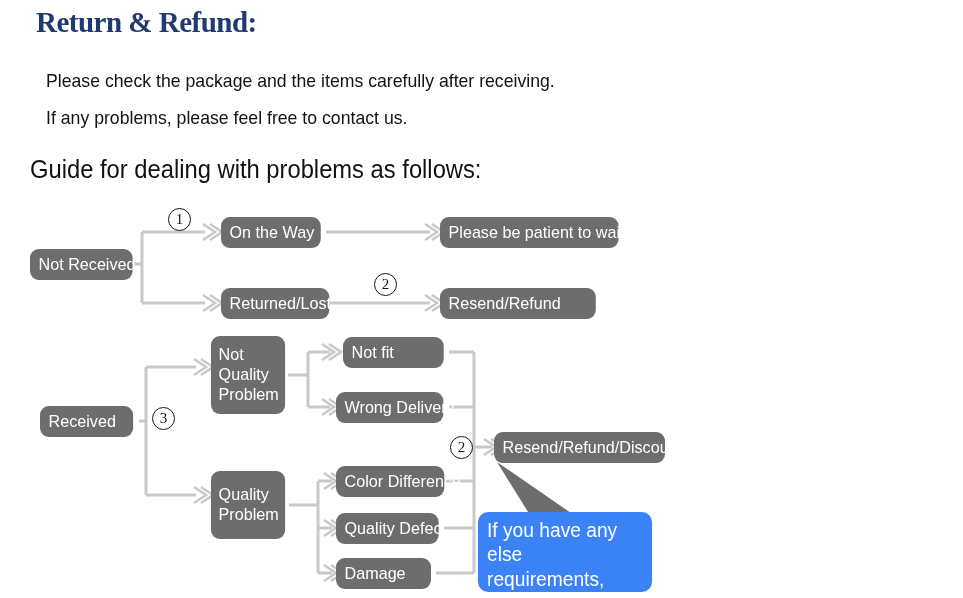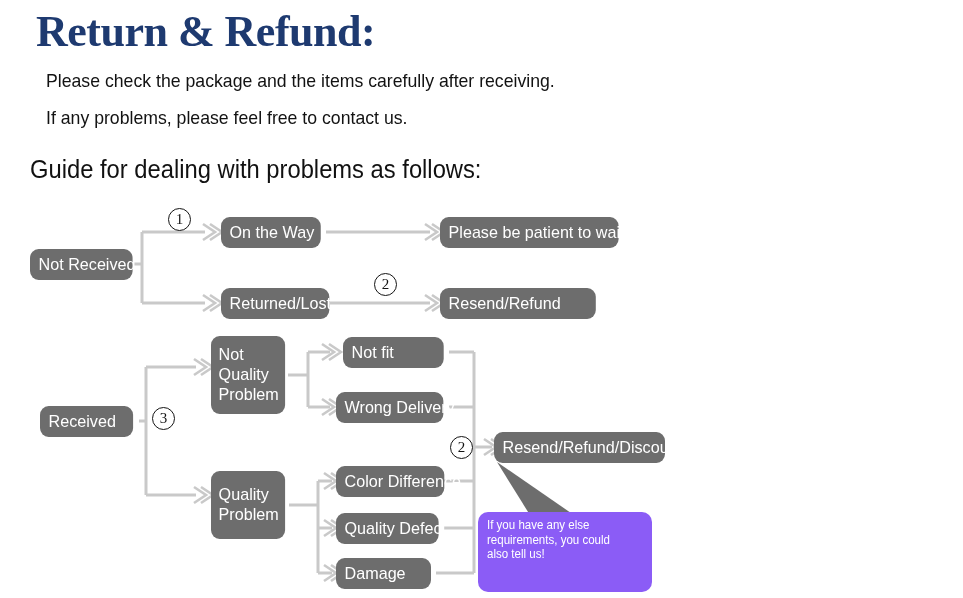--- a/index.html
+++ b/index.html
@@ -19,21 +19,21 @@
     overflow: hidden;
   }
 
   
   #title {
     position: absolute;
     left: 36px;
     top: 6px;
     font-family: "Liberation Serif", serif;
     font-weight: bold;
-    font-size: 44px;
+    font-size: 29px;
     letter-spacing: -0.5px;
     color: #1e3a70;
     white-space: nowrap;
   }
   .para {
     position: absolute;
     font-family: "Liberation Sans", sans-serif;
     font-size: 19px;
     color: #121212;
     white-space: nowrap;
@@ -103,27 +103,27 @@
     box-sizing: border-box;
   }
 
   
   #bubble {
     position: absolute;
     left: 478px;
     top: 512px;
     width: 174px;
     height: 80px;
-    background: #8b5cf6;
+    background: #3b82f6;
     color: #ffffff;
     border-radius: 10px;
     box-sizing: border-box;
     padding: 6px 9px 0 9px;
     font-family: "Liberation Sans", sans-serif;
-    font-size: 12px;
+    font-size: 20px;
     line-height: 1.22;
   }
   #bubble-text { display: block; transform: scaleX(0.96); transform-origin: left top; }
 </style>
 </head>
 <body>
 
 <div id="page">
 
   <div id="title">Return &amp; Refund:</div>

